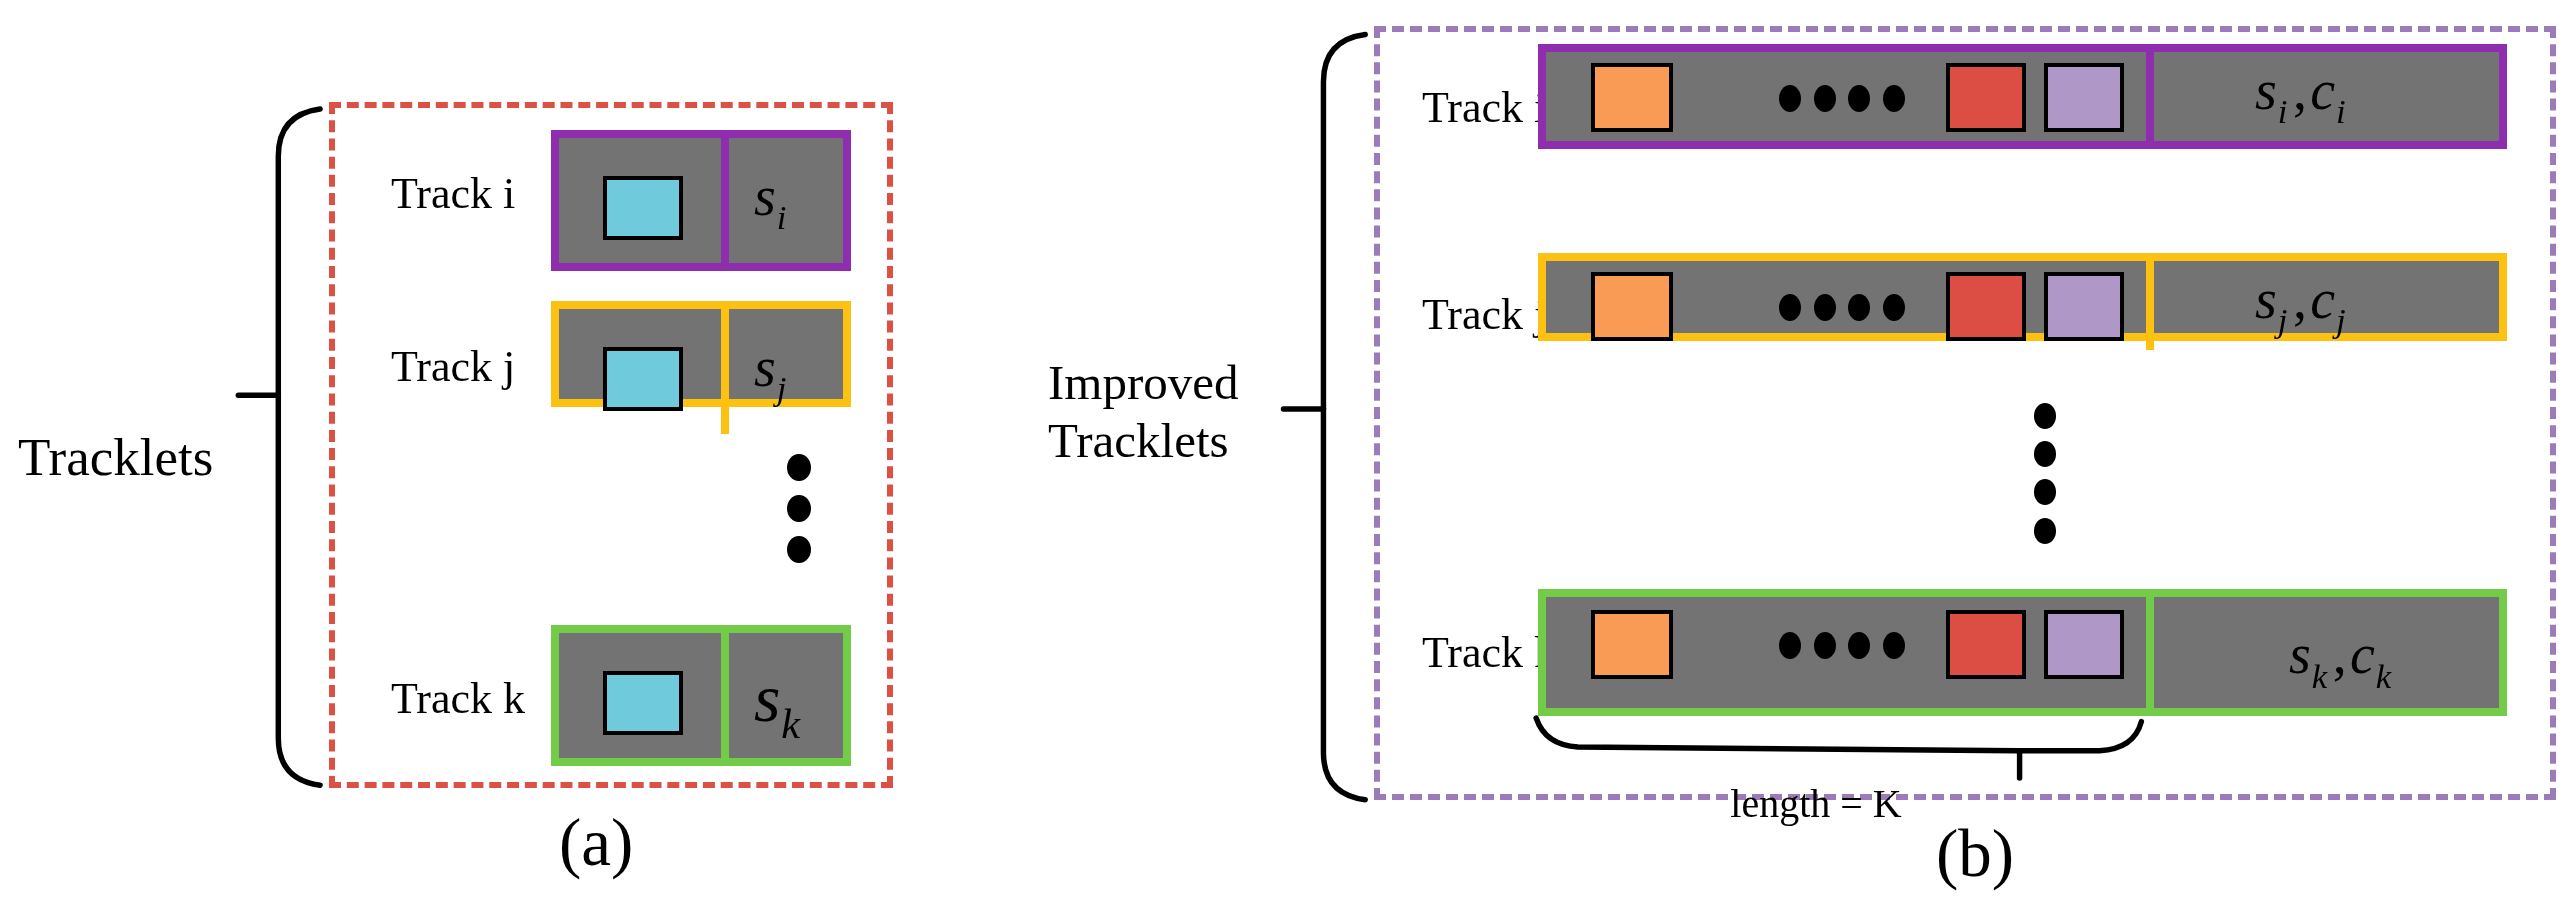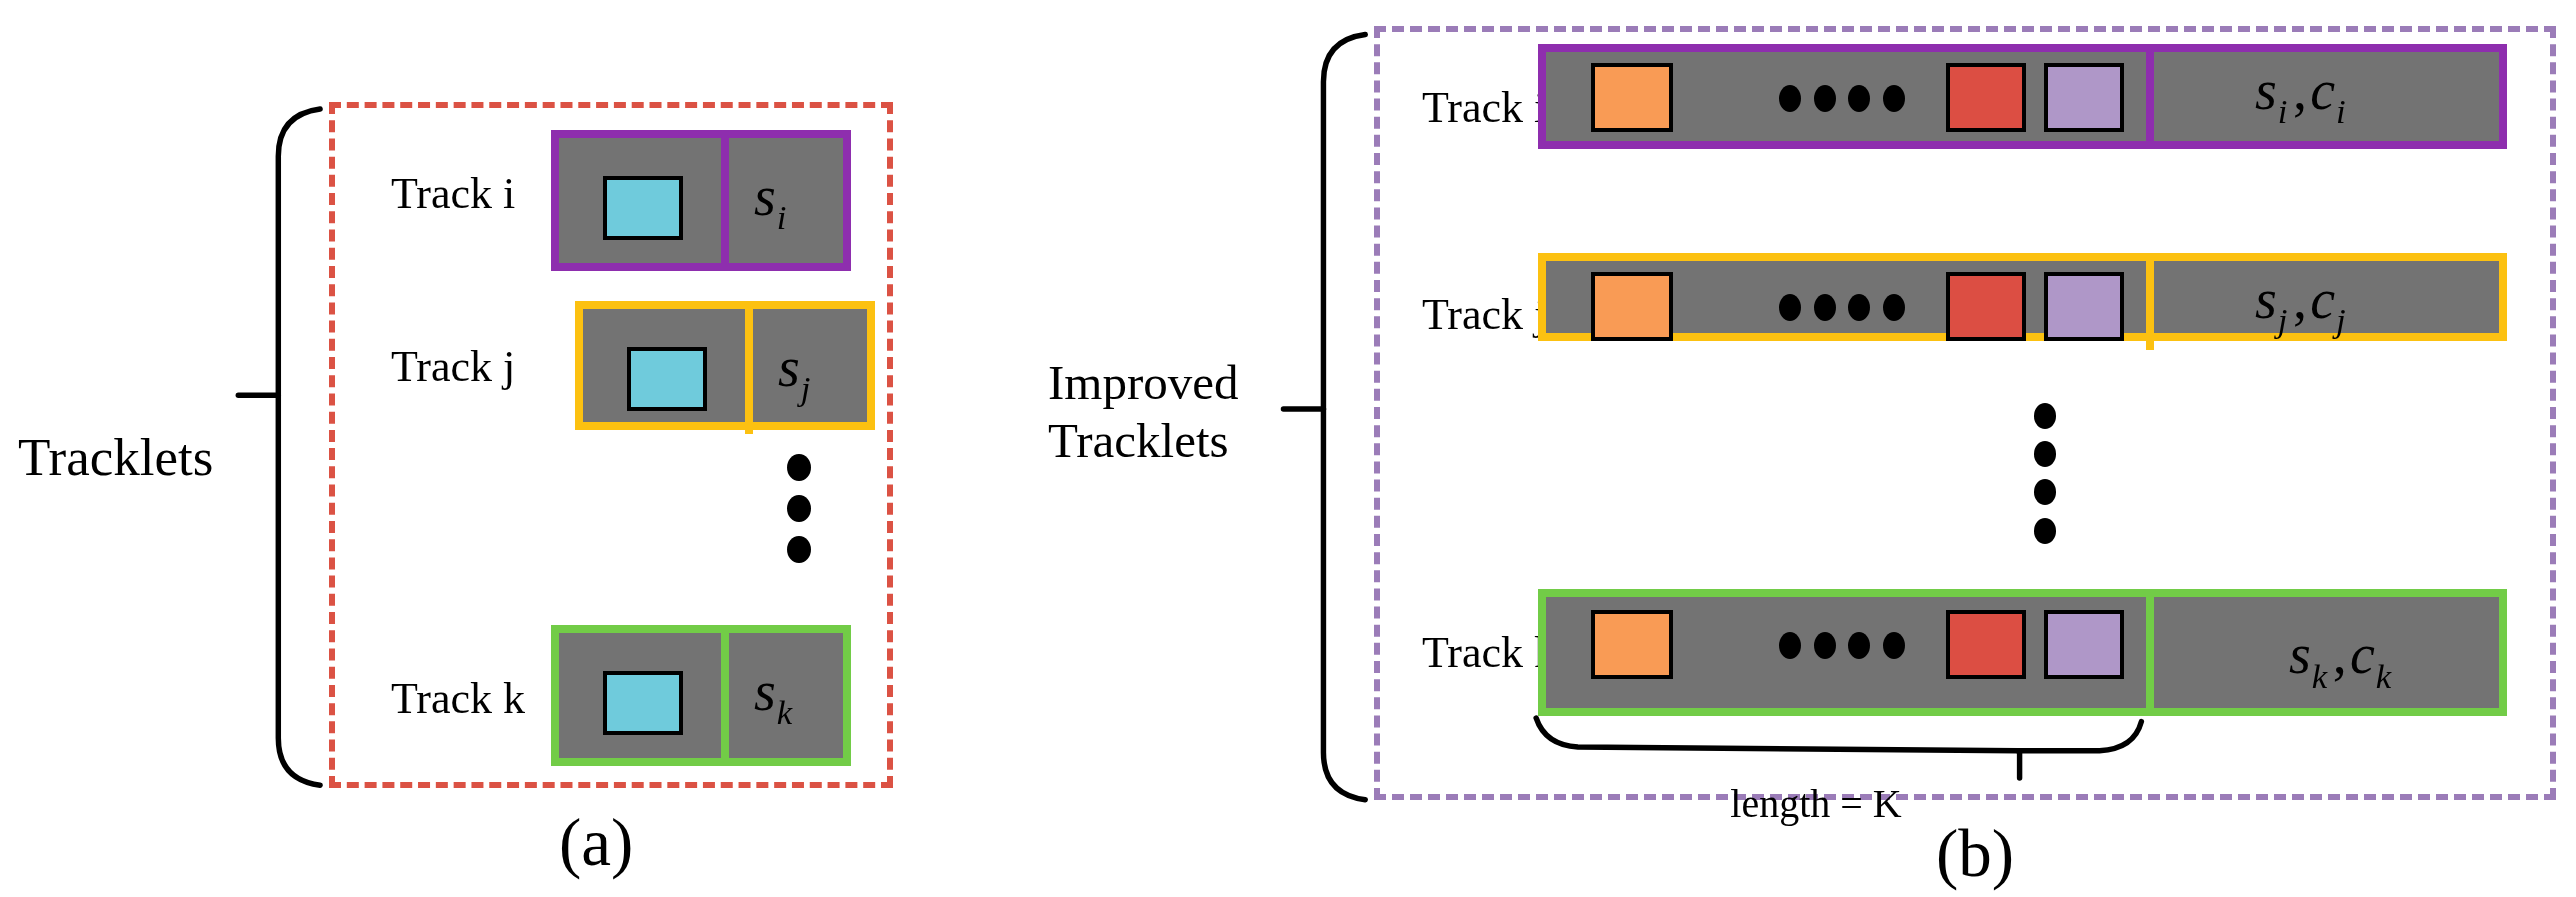--- a/index.html
+++ b/index.html
@@ -60,38 +60,38 @@
   <div class="lbl" style="left:391px;top:168px;font-size:44px;">Track i</div>
 
   <div class="trackbox" style="left:551px;top:130px;width:300px;height:141px;border:8.2px solid #8E2EAE;">
     <div class="abs" style="left:144px;top:0;width:8.2px;height:125px;background:#8E2EAE;"></div>
     <div class="patch" style="left:44px;top:38px;width:80px;height:64px;background:#6FCBDC;"></div>
     <div class="lbl math" style="left:195px;top:25.5px;font-size:56px;">s<span class="sub">i</span></div>
   </div>
 
   <div class="lbl" style="left:391px;top:341px;font-size:44px;">Track j</div>
 
-  <div class="trackbox" style="left:575px;top:301px;width:300px;height:129px;border:8.2px solid #FCC111;">
+  <div class="trackbox" style="left:551px;top:301px;width:300px;height:106px;border:8.2px solid #FCC111;">
     <div class="abs" style="left:144px;top:0;width:8.2px;height:125px;background:#FCC111;"></div>
     <div class="patch" style="left:44px;top:38px;width:80px;height:64px;background:#6FCBDC;"></div>
     <div class="lbl math" style="left:195px;top:25.5px;font-size:56px;">s<span class="sub">j</span></div>
   </div>
 
   <div class="abs" style="left:769px;top:454px;width:36px;height:109px;">
     <div class="dot" style="left:0;top:0;width:23.6px;height:27px;"></div>
     <div class="dot" style="left:0;top:41px;width:23.6px;height:27px;"></div>
     <div class="dot" style="left:0;top:82px;width:23.6px;height:27px;"></div>
   </div>
 
   <div class="lbl" style="left:391px;top:673px;font-size:44px;">Track k</div>
 
   <div class="trackbox" style="left:551px;top:625px;width:300px;height:141px;border:8.2px solid #72CC47;">
     <div class="abs" style="left:144px;top:0;width:8.2px;height:125px;background:#72CC47;"></div>
     <div class="patch" style="left:44px;top:38px;width:80px;height:64px;background:#6FCBDC;"></div>
-    <div class="lbl math" style="left:195px;top:25.5px;font-size:56px;">s<span class="sub">k</span></div>
+    <div class="lbl math" style="left:195px;top:25.5px;font-size:68px;">s<span class="sub">k</span></div>
   </div>
 
   <div class="panel-caption" style="left:559px;top:809px;">(a)</div>
 
   <div class="abs" style="left:1030px;top:354px;font-size:49px;line-height:1.18;text-align:left;">
     <div>Improved</div>
     <div>Tracklets</div>
   </div>
 
   <div class="dashbox violet" style="left:1374px;top:25.5px;width:1182px;height:774px;"></div>

